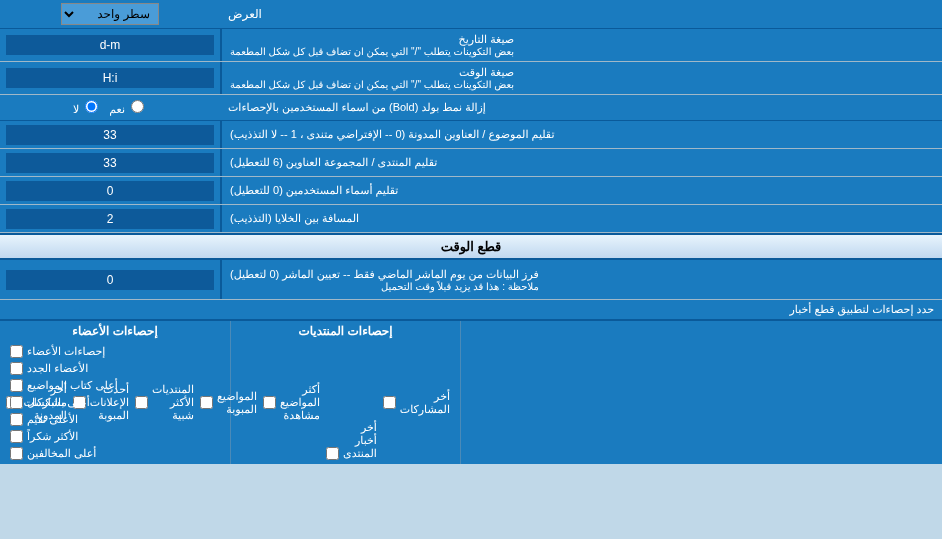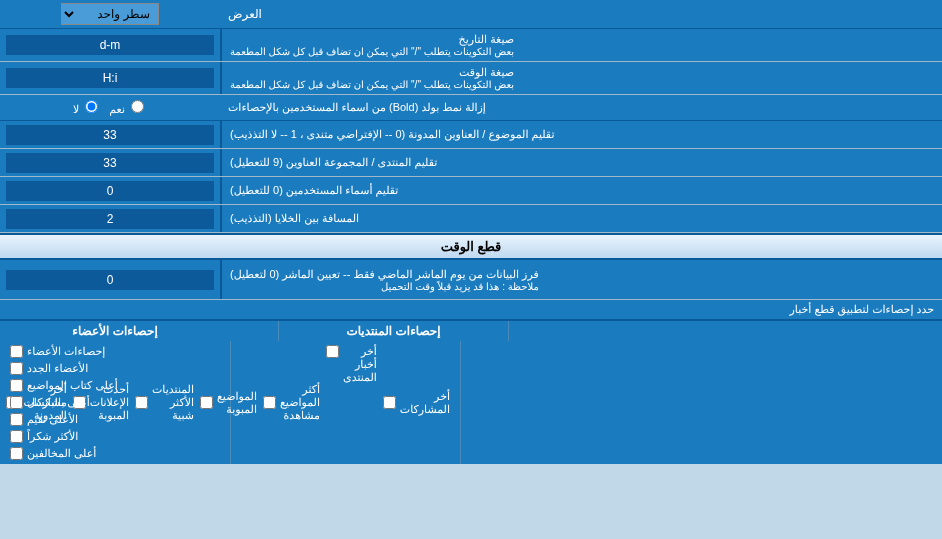--- a/index.html
+++ b/index.html
@@ -209,21 +209,21 @@
   </div>
 
   <div class="row">
     <div class="row-label">تقليم الموضوع / العناوين المدونة (0 -- الإفتراضي متندى ، 1 -- لا التذذيب)</div>
     <div class="row-input">
       <input type="text" value="33" style="">
     </div>
   </div>
 
   <div class="row">
-    <div class="row-label">تقليم المنتدى / المجموعة العناوين (9 للتعطيل)</div>
+    <div class="row-label">تقليم المنتدى / المجموعة العناوين (6 للتعطيل)</div>
     <div class="row-input">
       <input type="text" value="33" style="">
     </div>
   </div>
 
   <div class="row">
     <div class="row-label">تقليم أسماء المستخدمين (0 للتعطيل)</div>
     <div class="row-input">
       <input type="text" value="0" style="">
     </div>
@@ -253,33 +253,33 @@
   <div class="limit-row">
     <div class="limit-label">حدد إحصاءات لتطبيق قطع أخبار</div>
   </div>
 
   <div style="background:#1a7bbf; display:flex; flex-direction:row; border-top:1px solid #0a5a9a;">
 
     <div style="flex:1; background:#1a7bbf; border-left:1px solid #4a8ab8;">
       
     </div>
 
-    <div style="width:230px; background:#1a7bbf; color:#fff; font-weight:bold; font-size:12px; padding:3px 8px; text-align:center; border-left:1px solid #4a8ab8;margin-left:48px;">إحصاءات المنتديات</div>
+    <div style="width:230px; background:#1a7bbf; color:#fff; font-weight:bold; font-size:12px; padding:3px 8px; text-align:center; border-left:1px solid #4a8ab8;">إحصاءات المنتديات</div>
 
     <div style="width:230px; background:#1a7bbf; color:#fff; font-weight:bold; font-size:12px; padding:3px 8px; text-align:center;">إحصاءات الأعضاء</div>
   </div>
 
   <div id="checkbox-rows-container" style="background:#1a7bbf; display:flex; flex-direction:row;">
     <div style="flex:1; background:#1a7bbf; border-left:1px solid #4a8ab8;"></div>
     <div id="posts-checkboxes" style="width:230px; padding:3px 8px; border-left:1px solid #4a8ab8; display:flex; flex-direction:row; gap:2px;">
         <div class="checkbox-item" style="display: flex; align-items: center; justify-content: flex-end; gap: 4px; color: rgb(255, 255, 255); font-size: 11px; padding: 1px 2px; direction: rtl;">
           <span style="color:#fff;">أخر المشاركات</span>
           <input type="checkbox" style="">
         </div>
-        <div class="checkbox-item" style="display: flex; align-items: flex-start; justify-content: flex-end; gap: 4px; color: rgb(255, 255, 255); font-size: 11px; padding: 1px 2px; direction: rtl;">
+        <div class="checkbox-item" style="display: flex; align-items: flex-end; justify-content: flex-end; gap: 4px; color: rgb(255, 255, 255); font-size: 11px; padding: 1px 2px; direction: rtl;">
           <span style="color:#fff;">أخر أخبار المنتدى</span>
           <input type="checkbox" style="">
         </div>
         <div class="checkbox-item" style="display: flex; align-items: center; justify-content: flex-end; gap: 4px; color: rgb(255, 255, 255); font-size: 11px; padding: 1px 2px; direction: rtl;">
           <span style="color:#fff;">أكثر المواضيع مشاهدة</span>
           <input type="checkbox" style="">
         </div>
         <div class="checkbox-item" style="display: flex; align-items: center; justify-content: flex-end; gap: 4px; color: rgb(255, 255, 255); font-size: 11px; padding: 1px 2px; direction: rtl;">
           <span style="color:#fff;">المواضيع المبوبة</span>
           <input type="checkbox" style="">

